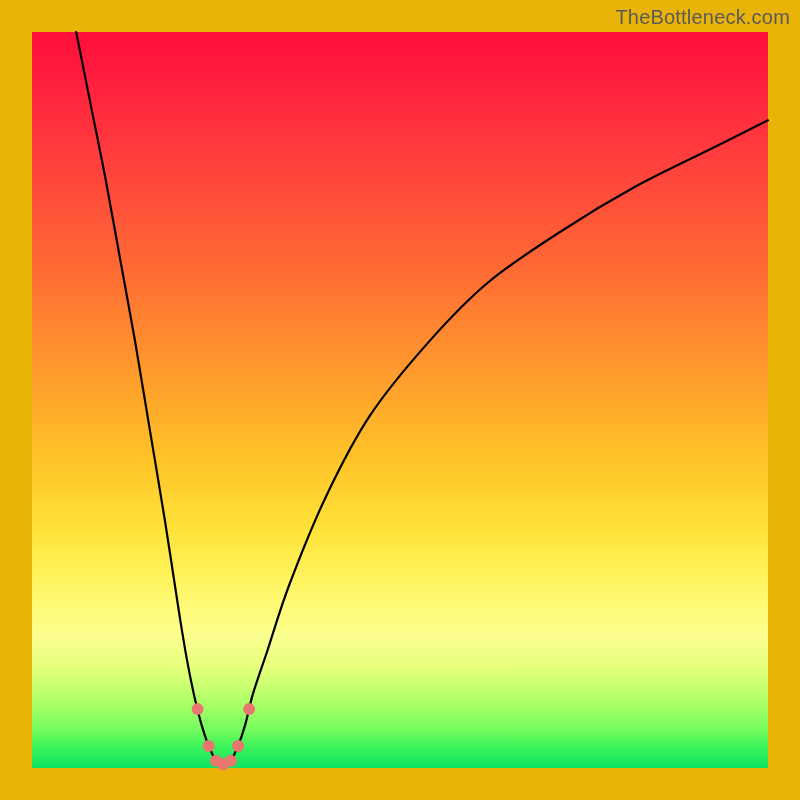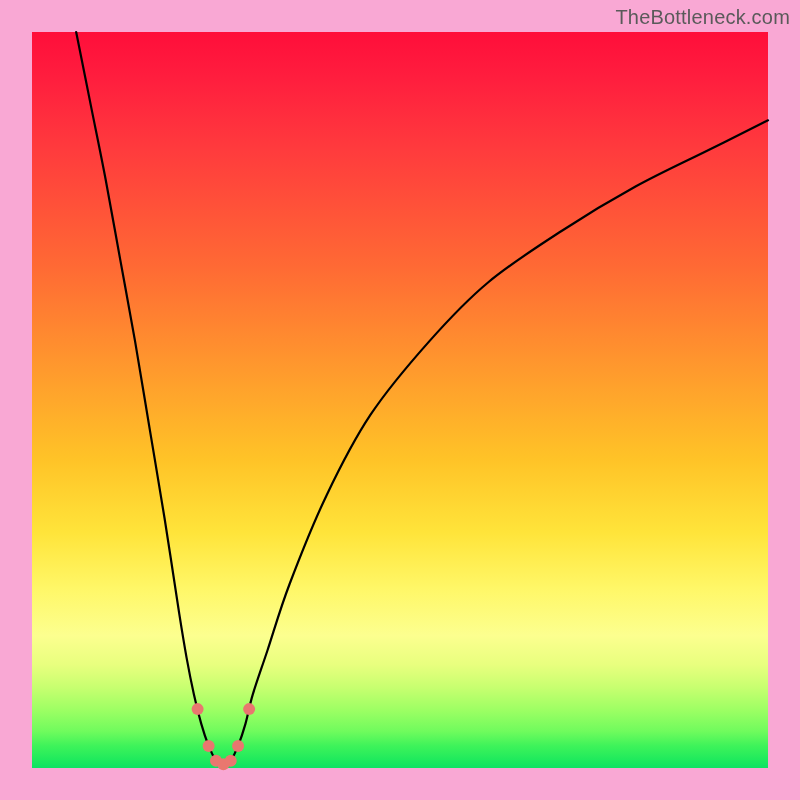--- a/index.html
+++ b/index.html
@@ -8,21 +8,21 @@
     width: 800px;
     height: 800px;
     background: #000;
     font-family: Arial, Helvetica, sans-serif;
     overflow: hidden;
   }
   .frame {
     position: absolute;
     left: 0; top: 0;
     width: 800px; height: 800px;
-    background: #f9a8d4;
+    background: #eab308;
     text-decoration: underline;
   }
   .plot {
     position: absolute;
     left: 32px;
     top: 32px;
     width: 736px;
     height: 736px;
     
     background: linear-gradient(

